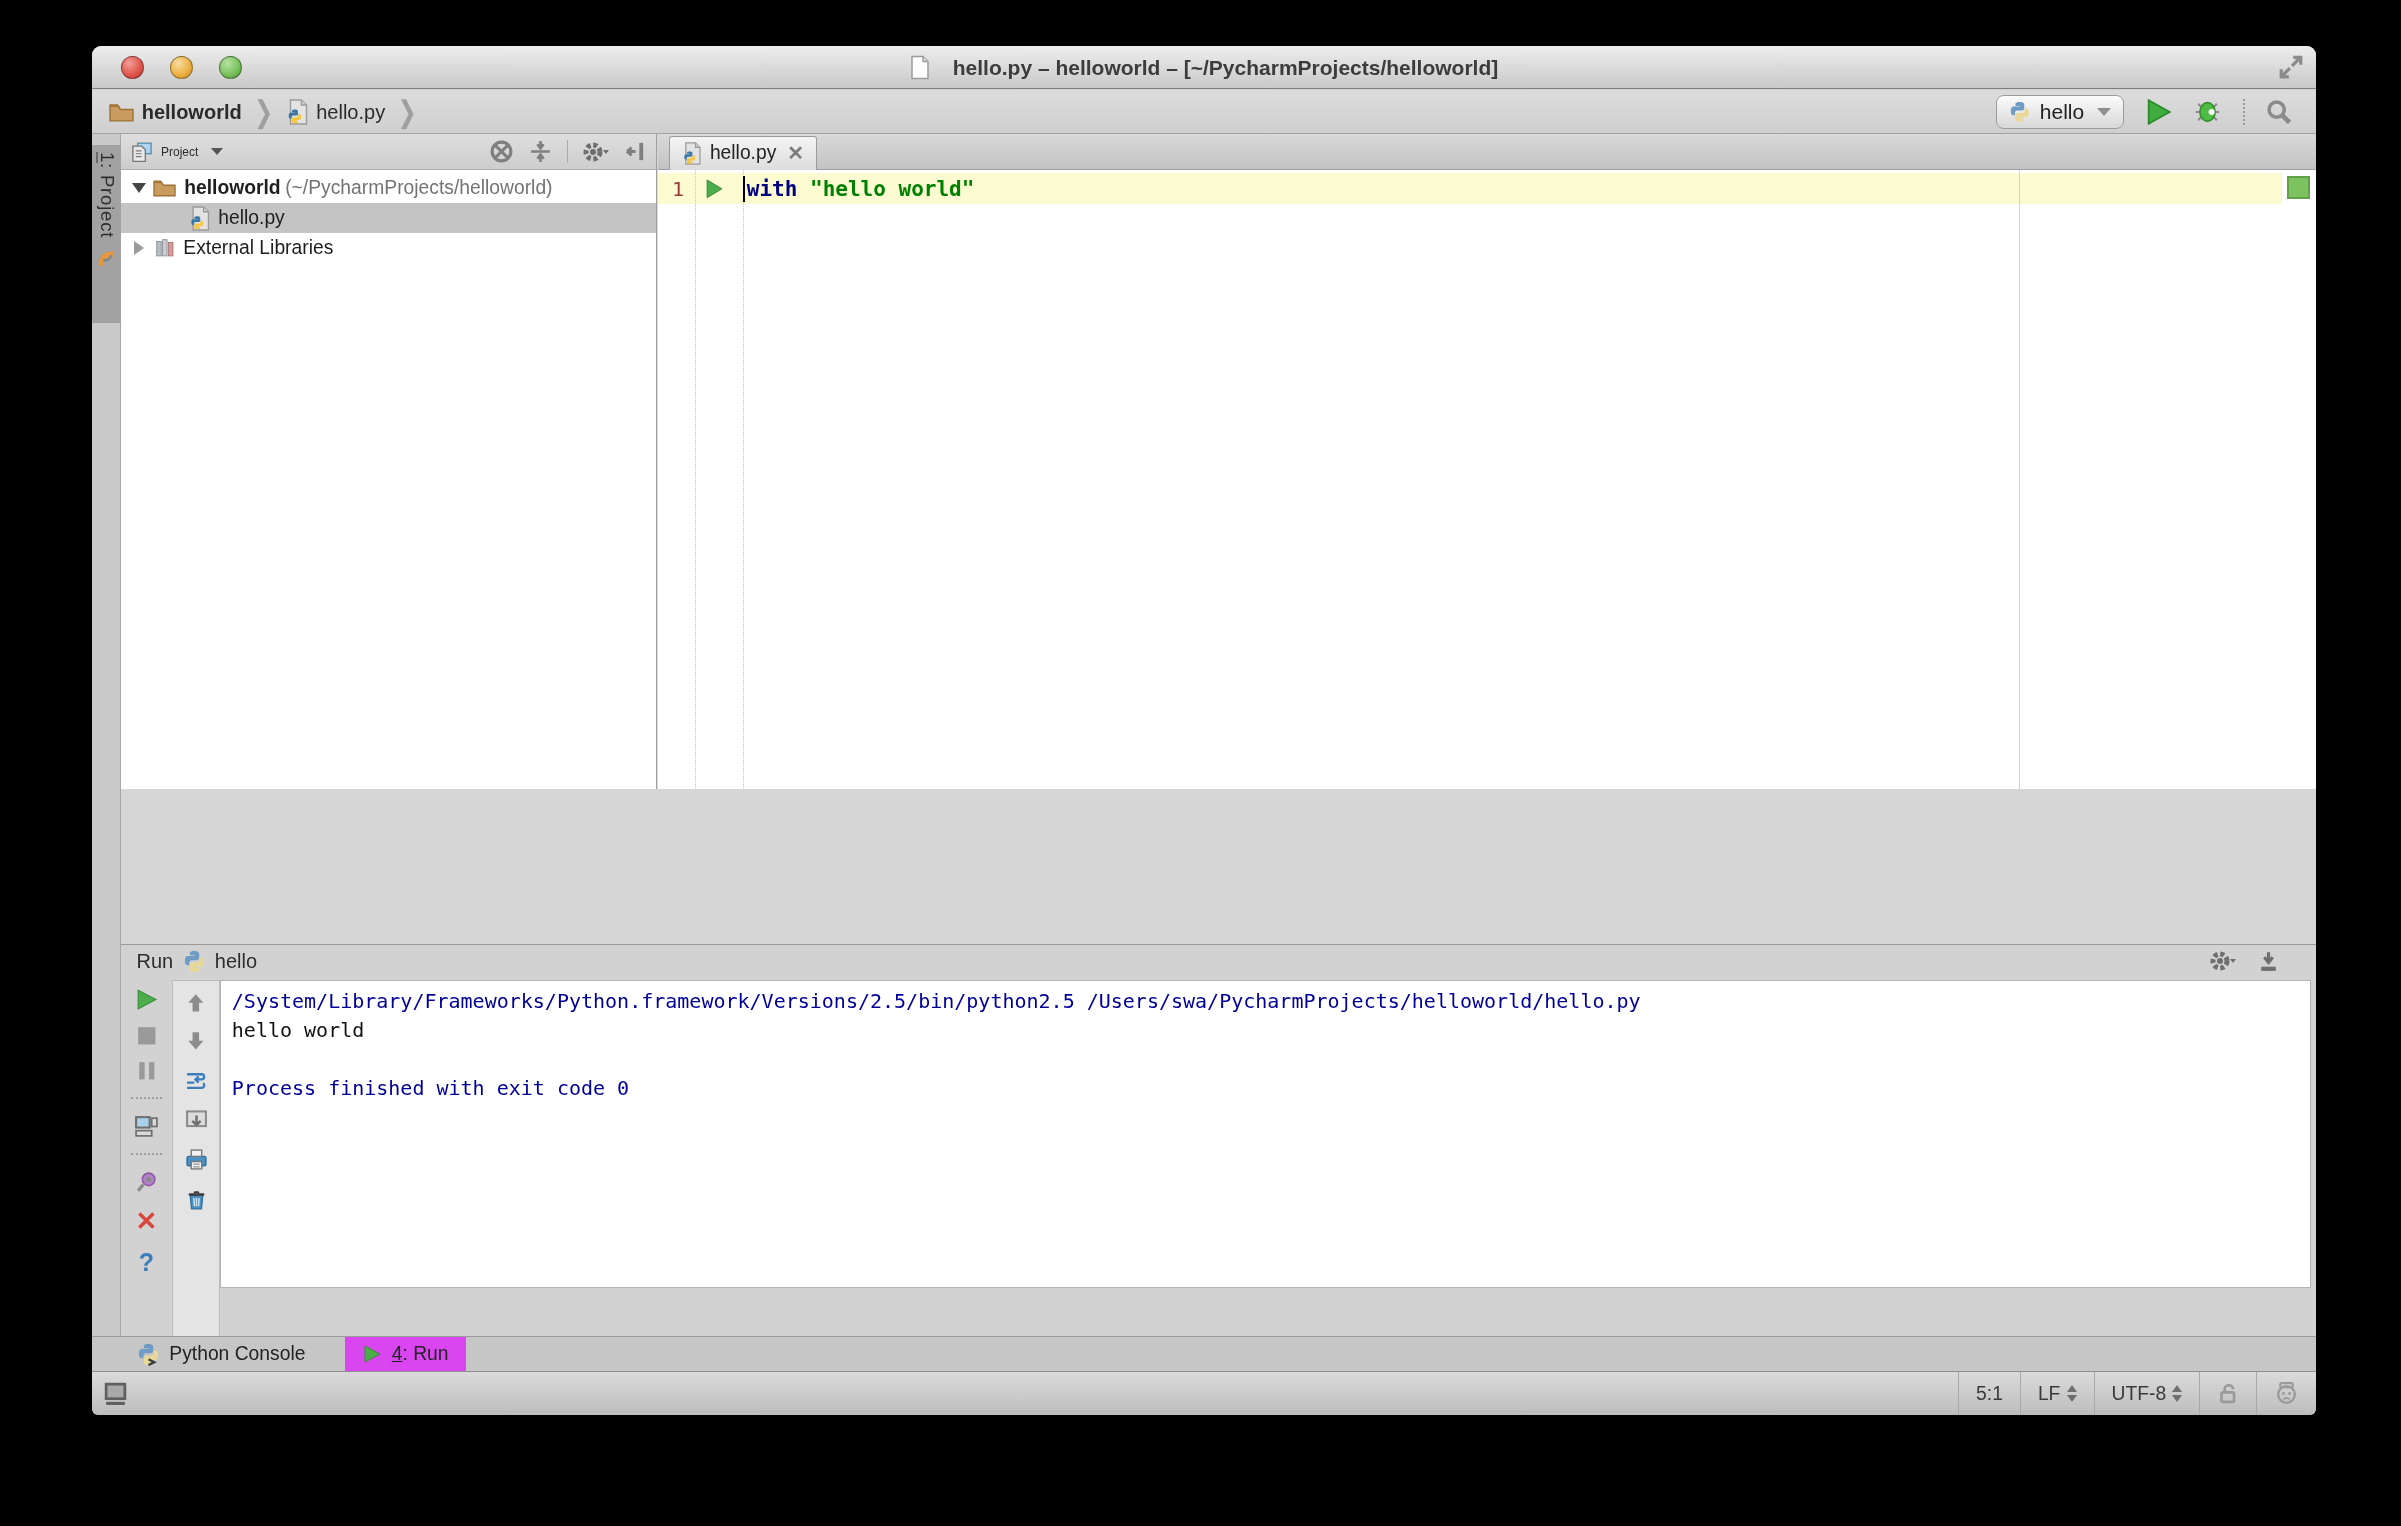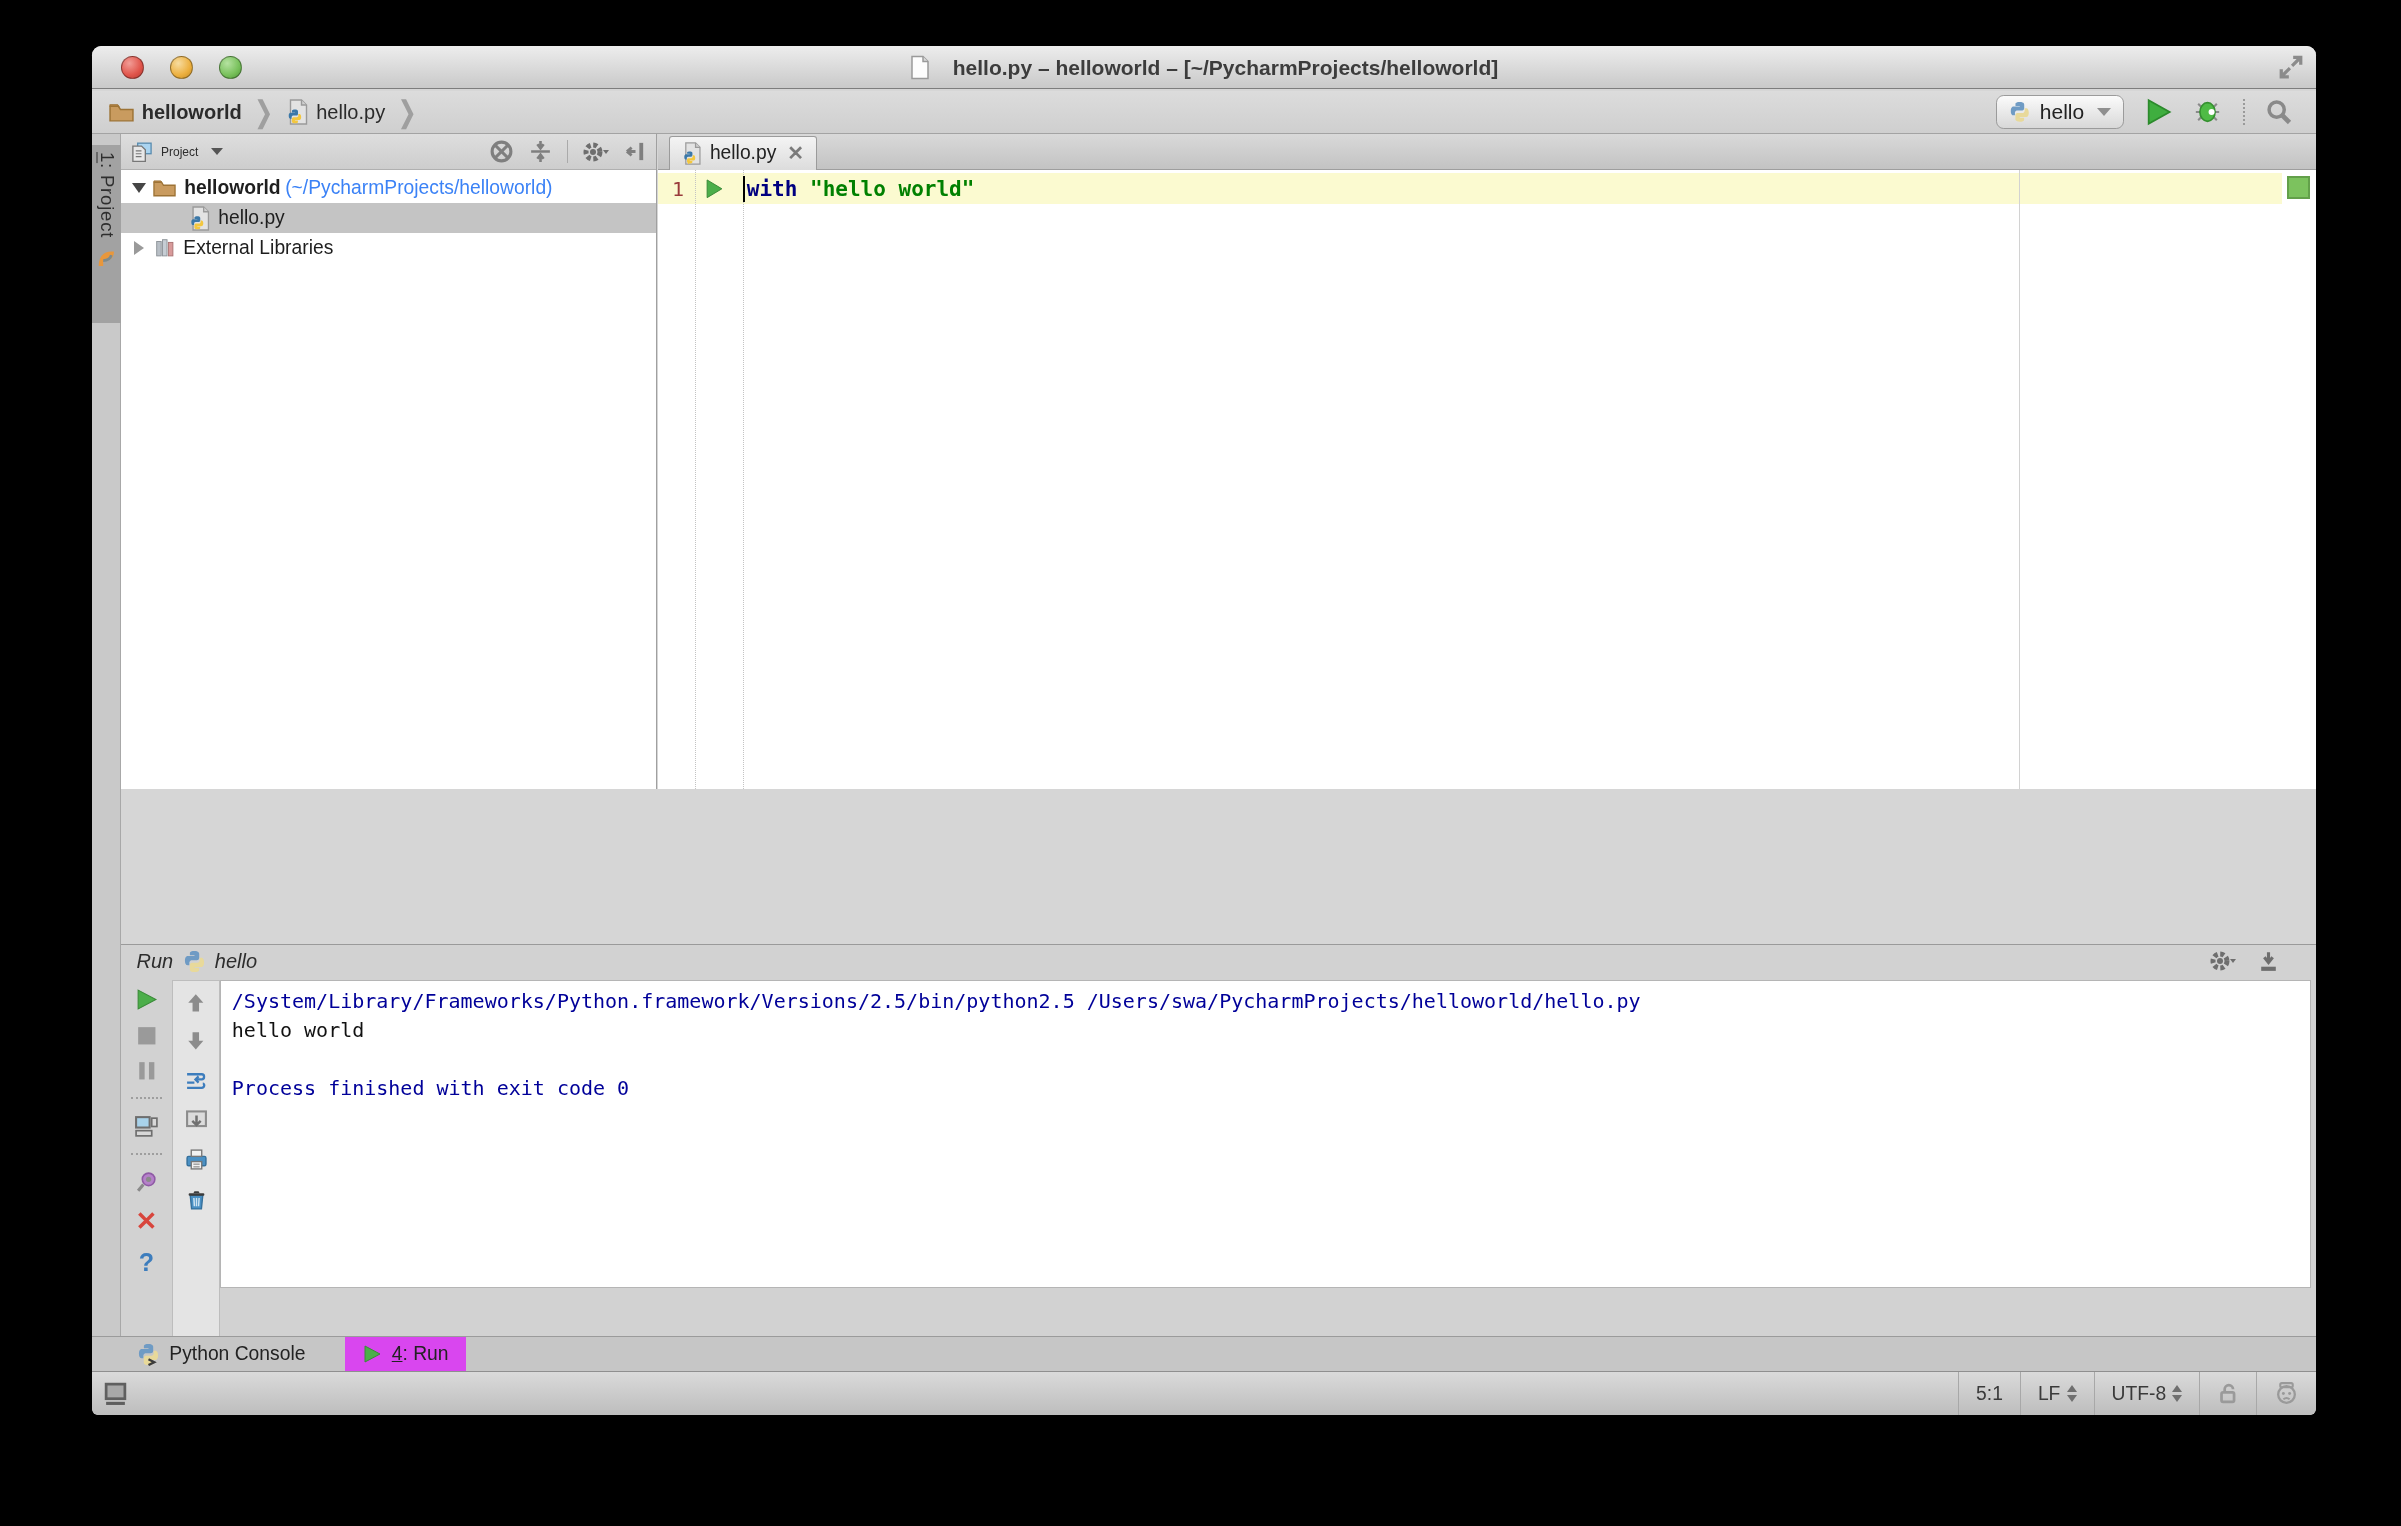--- a/index.html
+++ b/index.html
@@ -60,21 +60,21 @@
   .ph-icons{ margin-left:auto; display:flex; align-items:center; gap:14px; }
   .ph-sep{ width:0; height:23px; border-left:1.5px solid #aaa; }
   .tree{ padding-top:3.1px; }
   .tree-row{ display:flex; align-items:center; height:30px; font-size:19.3px; color:#1e1e1e; }
   .tree-row.selected{ background:#c4c4c4; }
   .tw-arrow-down{ width:0;height:0;border-left:7.7px solid transparent;border-right:7.7px solid transparent;
                   border-top:10px solid #454545; margin:0 7.7px 0 10.8px; }
   .tw-arrow-right{ width:0;height:0;border-top:7.7px solid transparent;border-bottom:7.7px solid transparent;
                    border-left:10px solid #9a9a9a; margin:0 10px 0 13px; }
   .tree-label-bold{ font-weight:bold; margin-left:7.7px; }
-  .tree-path{ color:#3b82f6; margin-left:4.6px; }
+  .tree-path{ color:#737373; margin-left:4.6px; }
   .tree-indent{ width:68px; }
   .tree-label{ margin-left:7.7px; }
 
   
   .editor-area{ position:absolute; left:566px; top:88px; right:0; bottom:626px; background:#fff; }
   .tabbar{ position:absolute; left:0; top:0; right:0; height:36px;
            background:linear-gradient(#d9d9d9,#c3c3c3); border-bottom:1.5px solid #9e9e9e; }
   .tab{ position:absolute; left:10.8px; top:1.5px; height:34px; background:linear-gradient(#f4f4f4,#dcdcdc);
         border:0.8px solid #9b9b9b; border-bottom:none; border-radius:3.1px 3.1px 0 0;
         display:flex; align-items:center; gap:7.7px; padding:0 12.4px; }
@@ -92,21 +92,21 @@
   .caret{ width:2.3px; height:26px; background:#000; margin-right:1.5px; }
   .code-text{ font-size:21px; font-weight:bold; }
   .kw{ color:#000080; }
   .str{ color:#008000; }
   .ind-col{ position:absolute; right:0; top:0; width:34px; bottom:0; background:#fff; }
   .ind-green{ position:absolute; right:6.2px; top:6.2px; width:23px; height:23px; background:#7cc25e; border:2.3px solid #63a04a; }
 
   
   .run-panel{ position:absolute; left:29px; top:898px; right:0; height:393px;
               background:#d2d2d2; border-top:1.5px solid #9a9a9a; }
-  .run-header{ height:32px; display:flex; align-items:center; padding:0 15.5px; gap:9.3px;font-style:italic; }
+  .run-header{ height:32px; display:flex; align-items:center; padding:0 15.5px; gap:9.3px; }
   .run-header .lbl{ font-size:20px; color:#2d2d2d; }
   .run-header .cfg{ font-size:20px; color:#2d2d2d; }
   .rh-icons{ margin-left:auto; display:flex; align-items:center; gap:18.5px; padding-right:20px; }
   .run-body{ position:absolute; left:0; top:32px; right:0; bottom:0; display:flex; }
   .rcol{ width:51px; display:flex; flex-direction:column; align-items:center; padding-top:10.8px; gap:14px; }
   .rcol .dotsep{ width:31px; border-top:2.3px dotted #9e9e9e; margin:1.5px 0; }
   .rcol2{ width:48px; background:#e4e4e4; border:0.8px solid #bdbdbd; border-bottom:none;
           display:flex; flex-direction:column; align-items:center; padding-top:10.8px; gap:17px; margin-top:3.1px; }
   .console{ flex:1; background:#fff; border:0.8px solid #b5b5b5; margin:3.1px 4.6px 49px 0;
             font-family:"DejaVu Sans Mono",monospace; font-size:20px; padding:6.2px 0 0 10.8px; }

